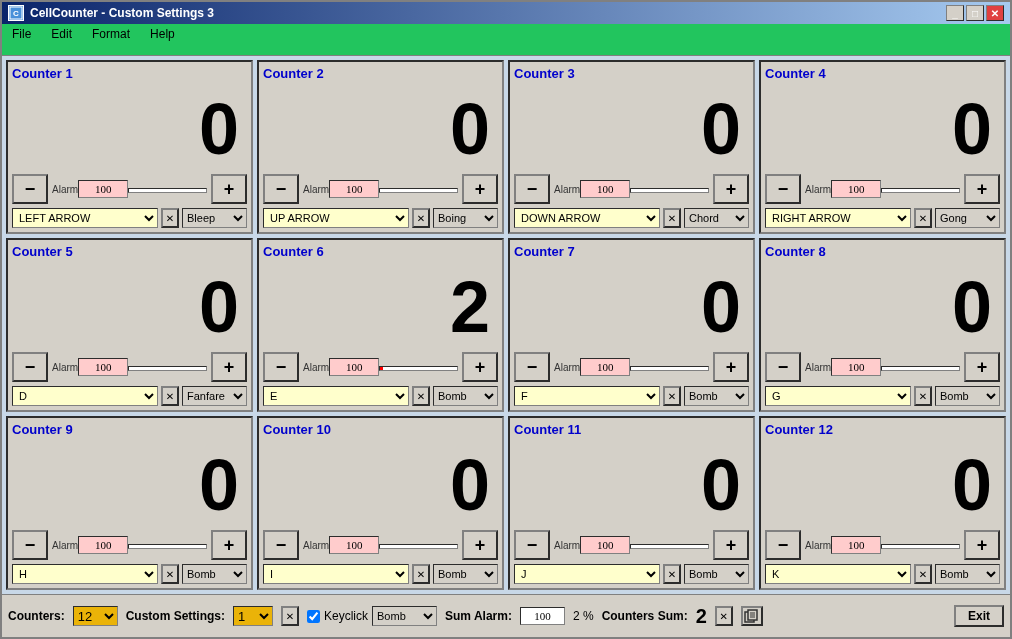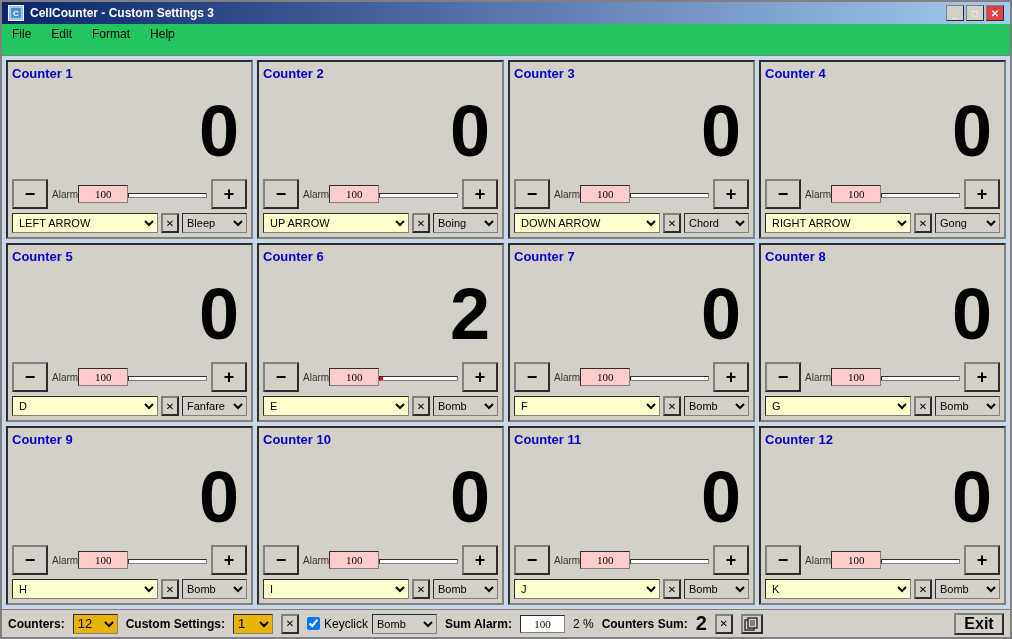--- a/index.html
+++ b/index.html
@@ -193,21 +193,21 @@
       font-size: 11px;
       width: 65px;
     }
     .status-bar {
       background: #d4d0c8;
       border-top: 1px solid #808080;
       padding: 3px 6px;
       display: flex;
       align-items: center;
       gap: 8px;
-      height: 28px;
+      height: 43px;
     }
     .status-label {
       font-size: 12px;
       font-weight: bold;
     }
     .status-select {
       height: 20px;
       background: #eab308;
       border: 1px inset #808080;
       font-size: 13px;
@@ -232,21 +232,21 @@
     .sum-value {
       font-size: 20px;
       font-weight: bold;
     }
     .exit-btn {
       width: 50px;
       height: 22px;
       background: #d4d0c8;
       border: 2px outset #808080;
       cursor: pointer;
-      font-size: 16px;
+      font-size: 12px;
       font-weight: bold;
       margin-left: auto;
     }
     select {
       appearance: auto;
     }
   </style>
 </head>
 <body>
 

